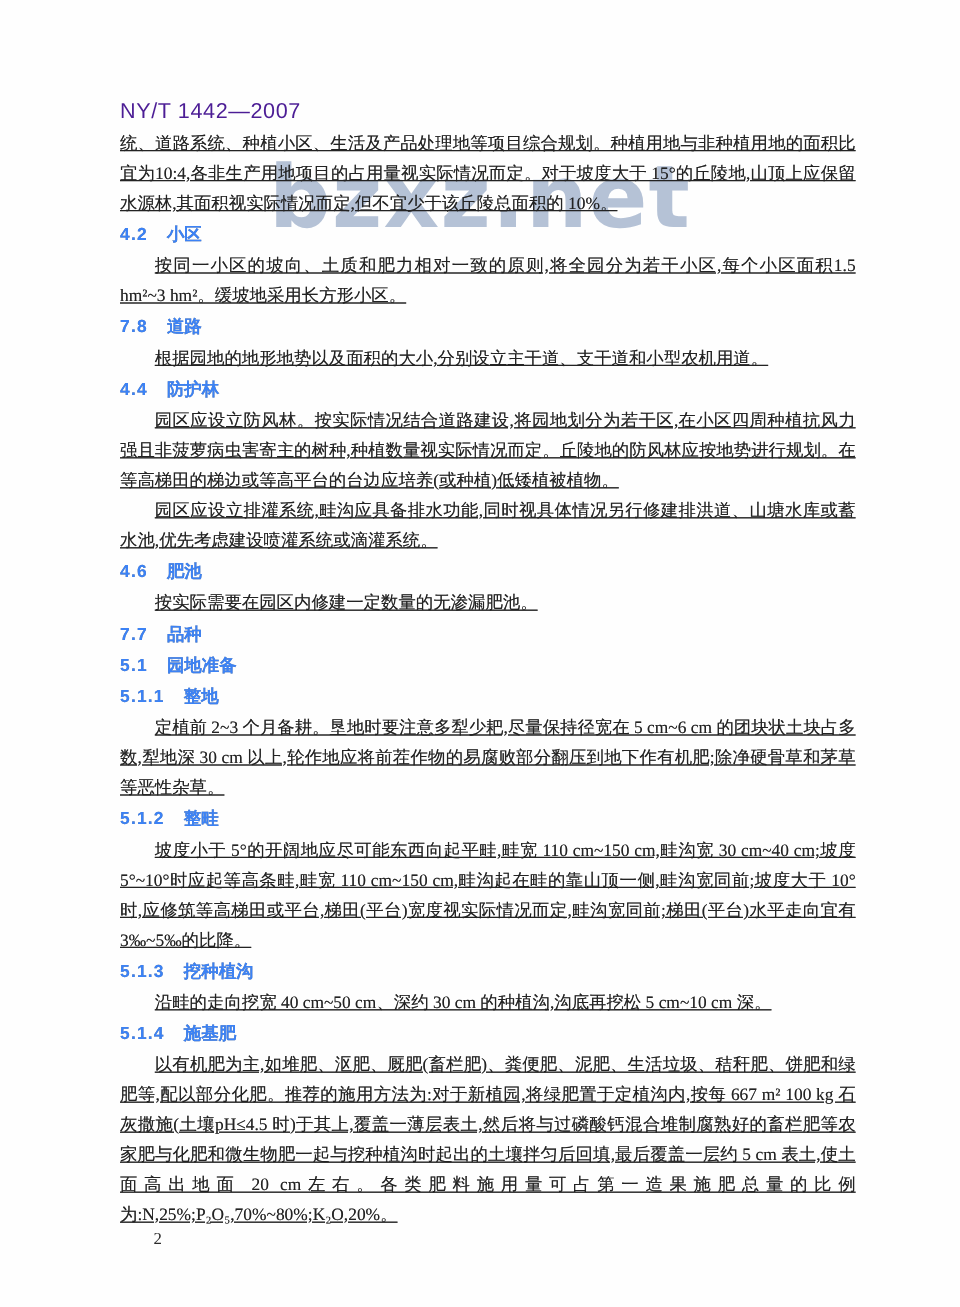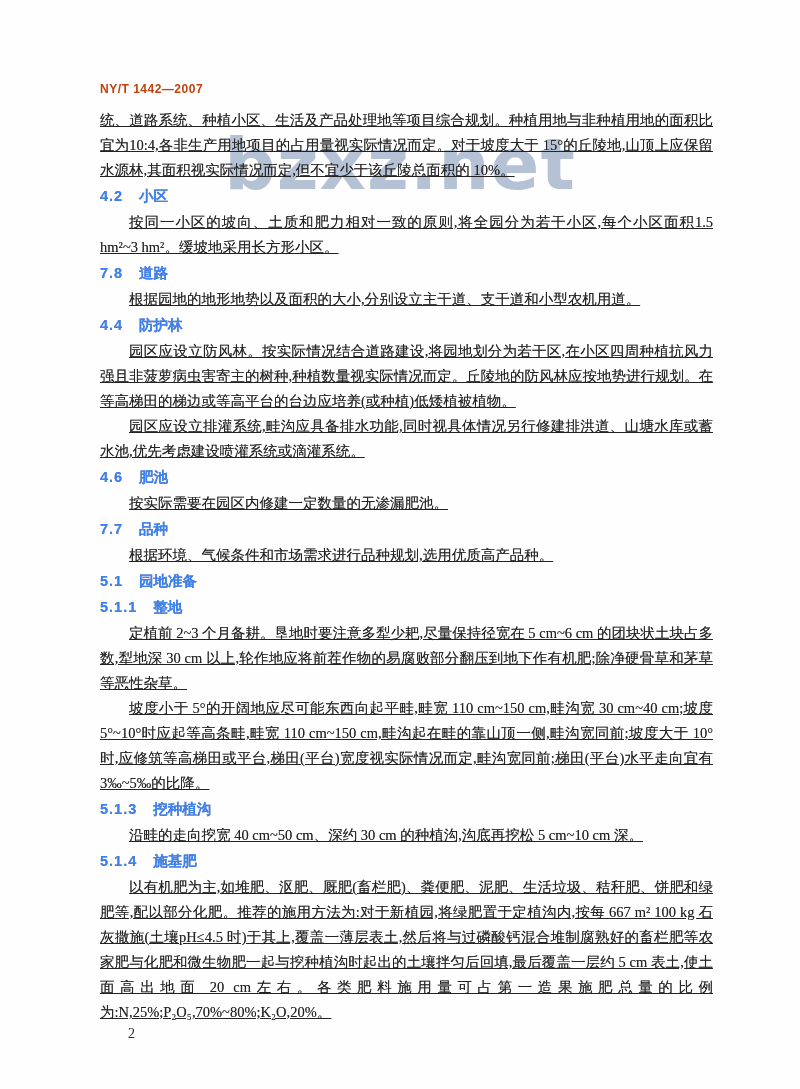--- a/index.html
+++ b/index.html
@@ -30,24 +30,24 @@
     letter-spacing: 1px;
     white-space: nowrap;
     user-select: none;
   }
   .std-header {
     position: absolute;
     top: 82px;
     left: 100px;
     z-index: 1;
     font-family: "Liberation Sans", "DejaVu Sans", sans-serif;
-    font-weight: bold;
-    font-size: 12px;
+    font-weight: normal;
+    font-size: 18px;
     letter-spacing: 0.5px;
-    color: #c2410c;
+    color: #4c1d95;
   }
   .content {
     position: absolute;
     top: 108px;
     left: 100px;
     width: 613px;
     z-index: 1;
     font-size: 14.5px;
     line-height: 25px;
     text-align: justify;
@@ -88,24 +88,24 @@
       <div class="h-section"><span class="hnum">4.2</span><span>小区</span></div>
       <div class="para">按同一小区的坡向、土质和肥力相对一致的原则,将全园分为若干小区,每个小区面积1.5 hm²~3 hm²。缓坡地采用长方形小区。</div>
       <div class="h-section"><span class="hnum">7.8</span><span>道路</span></div>
       <div class="para">根据园地的地形地势以及面积的大小,分别设立主干道、支干道和小型农机用道。</div>
       <div class="h-section"><span class="hnum">4.4</span><span>防护林</span></div>
       <div class="para">园区应设立防风林。按实际情况结合道路建设,将园地划分为若干区,在小区四周种植抗风力强且非菠萝病虫害寄主的树种,种植数量视实际情况而定。丘陵地的防风林应按地势进行规划。在等高梯田的梯边或等高平台的台边应培养(或种植)低矮植被植物。</div>
       <div class="para">园区应设立排灌系统,畦沟应具备排水功能,同时视具体情况另行修建排洪道、山塘水库或蓄水池,优先考虑建设喷灌系统或滴灌系统。</div>
       <div class="h-section"><span class="hnum">4.6</span><span>肥池</span></div>
       <div class="para">按实际需要在园区内修建一定数量的无渗漏肥池。</div>
       <div class="h-section"><span class="hnum">7.7</span><span>品种</span></div>
-      <div class="para">根据环境、气候条件和市场需求进行品种规划,选用优质高产品种。</div>
       <div class="h-section"><span class="hnum">5.1</span><span>园地准备</span></div>
       <div class="h-section"><span class="hnum">5.1.1</span><span>整地</span></div>
       <div class="para">定植前 2~3 个月备耕。垦地时要注意多犁少耙,尽量保持径宽在 5 cm~6 cm 的团块状土块占多数,犁地深 30 cm 以上,轮作地应将前茬作物的易腐败部分翻压到地下作有机肥;除净硬骨草和茅草等恶性杂草。</div>
+      <div class="h-section"><span class="hnum">5.1.2</span><span>整畦</span></div>
       <div class="para">坡度小于 5°的开阔地应尽可能东西向起平畦,畦宽 110 cm~150 cm,畦沟宽 30 cm~40 cm;坡度5°~10°时应起等高条畦,畦宽 110 cm~150 cm,畦沟起在畦的靠山顶一侧,畦沟宽同前;坡度大于 10°时,应修筑等高梯田或平台,梯田(平台)宽度视实际情况而定,畦沟宽同前;梯田(平台)水平走向宜有3‰~5‰的比降。</div>
       <div class="h-section"><span class="hnum">5.1.3</span><span>挖种植沟</span></div>
       <div class="para">沿畦的走向挖宽 40 cm~50 cm、深约 30 cm 的种植沟,沟底再挖松 5 cm~10 cm 深。</div>
       <div class="h-section"><span class="hnum">5.1.4</span><span>施基肥</span></div>
       <div class="para">以有机肥为主,如堆肥、沤肥、厩肥(畜栏肥)、粪便肥、泥肥、生活垃圾、秸秆肥、饼肥和绿肥等,配以部分化肥。推荐的施用方法为:对于新植园,将绿肥置于定植沟内,按每 667 m² 100 kg 石灰撒施(土壤pH≤4.5 时)于其上,覆盖一薄层表土,然后将与过磷酸钙混合堆制腐熟好的畜栏肥等农家肥与化肥和微生物肥一起与挖种植沟时起出的土壤拌匀后回填,最后覆盖一层约 5 cm 表土,使土面高出地面 20 cm左右。各类肥料施用量可占第一造果施肥总量的比例为:N,25%;P₂O₅,70%~80%;K₂O,20%。</div>
     </div>
   <div class="page-number">2</div>
 </div>
 
 </body></html>

